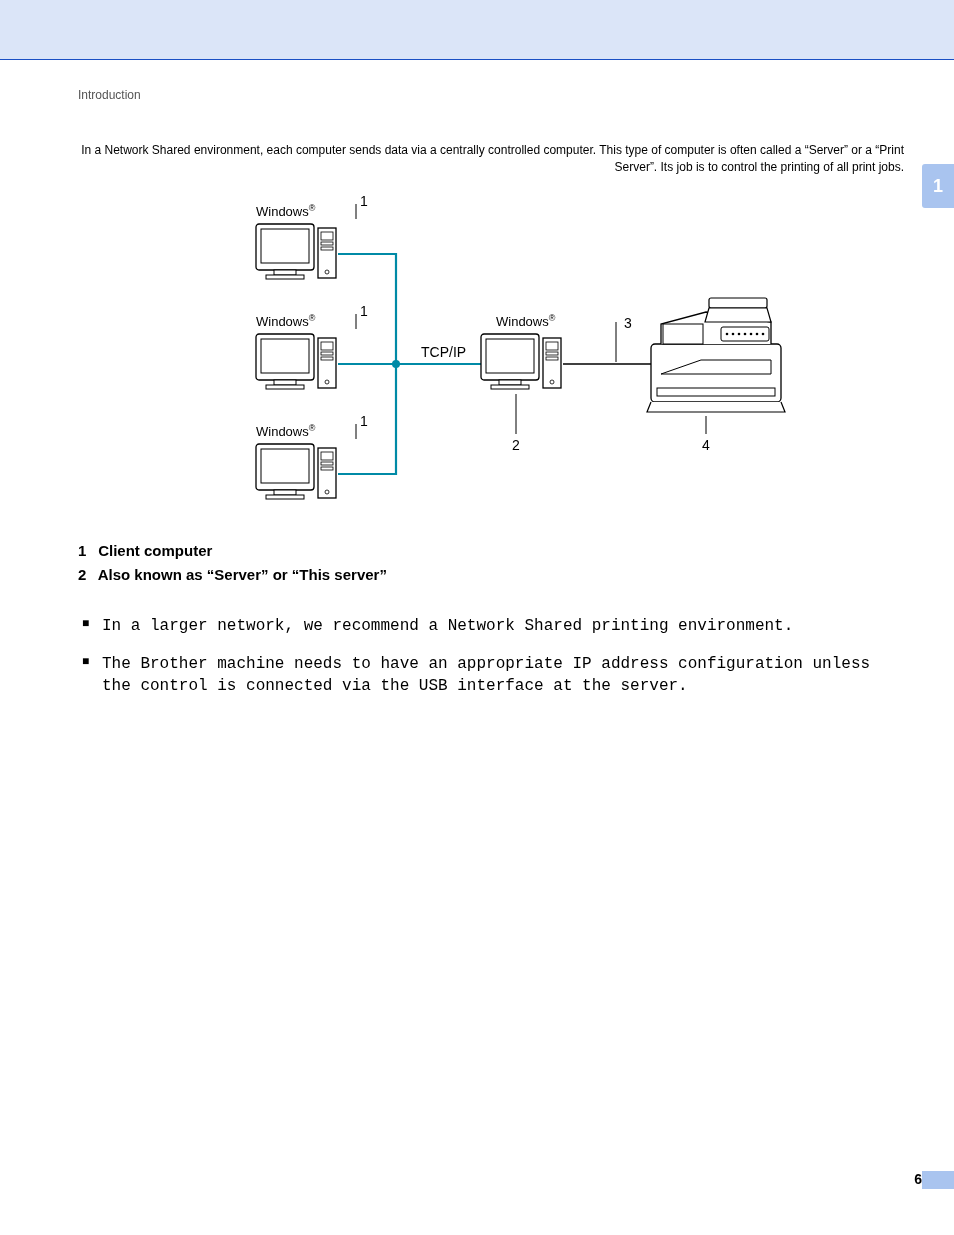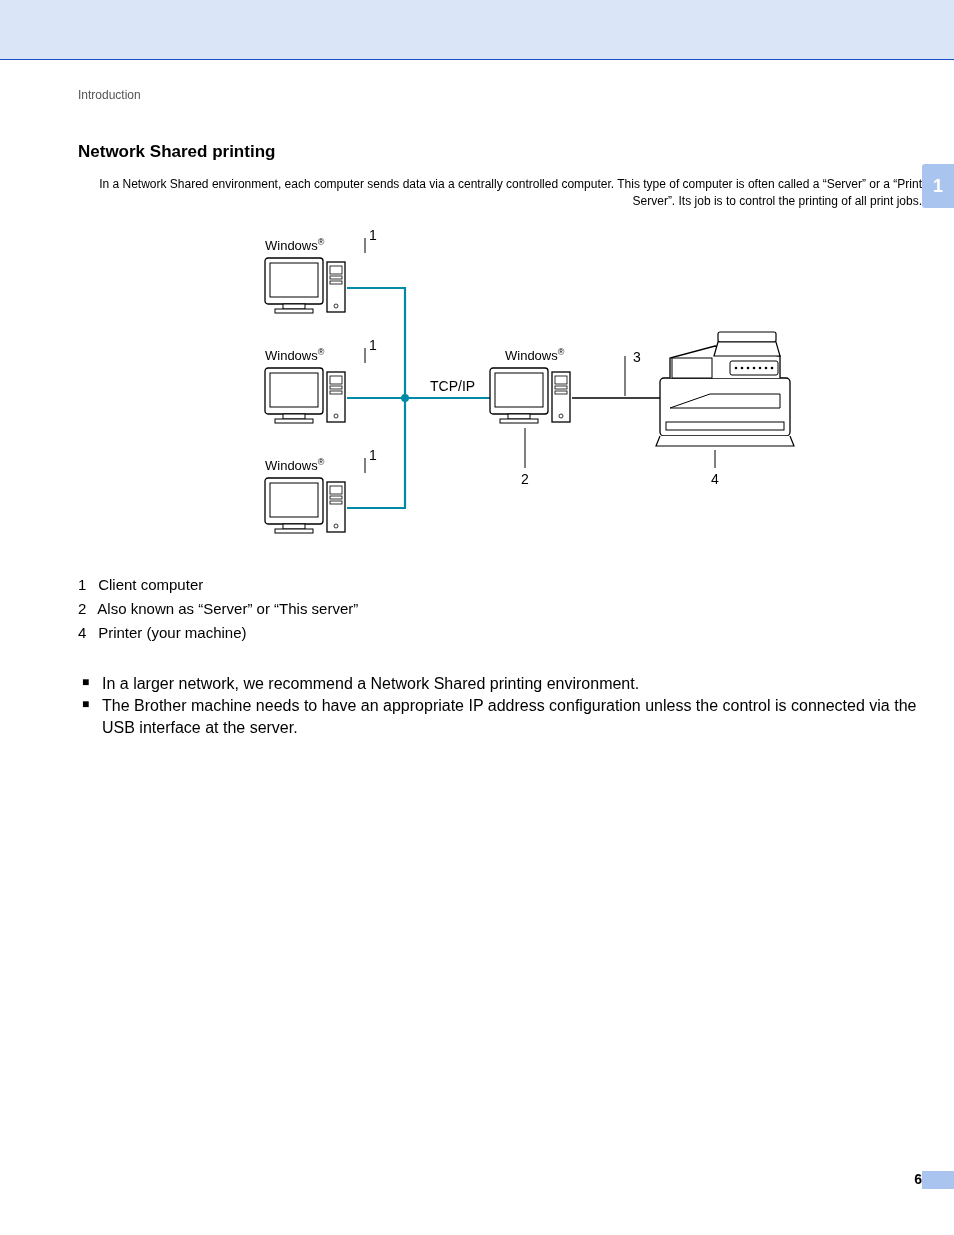--- a/index.html
+++ b/index.html
@@ -1,44 +1,43 @@
 <!DOCTYPE html>
 <html><head>
 <meta charset="utf-8">
 <style>
   * { margin: 0; padding: 0; box-sizing: border-box; }
   html, body { width: 954px; height: 1235px; font-family: Arial, Helvetica, sans-serif; color: #000; background: #fff; }
   .top-band { height: 60px; background: #dbe5f8; border-bottom: 1px solid #1a4fc4; }
-  .page { padding: 28px 32px 0 78px; position: relative; }
+  .page { padding: 28px 50px 0 78px; position: relative; }
   .breadcrumb { font-size: 12px; color: #555; margin-bottom: 40px; }
   .section-title { font-size: 17px; font-weight: bold; margin-bottom: 14px; }
   .body-text { font-size: 12px; line-height: 1.4; margin-bottom: 18px; text-align: right; }
   .chapter-tab { position: absolute; right: 0; top: 164px; width: 32px; height: 44px; background: #a9c4ef; color: #fff; font-size: 18px; font-weight: bold; display: flex; align-items: center; justify-content: center; border-radius: 3px 0 0 3px; }
   .diagram { margin: 8px auto 18px auto; display: block; }
   .legend { margin-top: 10px; }
-  .legend-row { font-size: 15px; font-weight: normal; margin: 7px 0; }
+  .legend-row { font-size: 15px; font-weight: bold; margin: 7px 0; }
   .legend-row .num { display: inline-block; width: 16px; }
   .bullets { margin-top: 32px; }
-  .bullet { font-size: 16px; line-height: 1.4; margin: 0 0; padding-left: 24px; position: relative; }
+  .bullet { font-size: 16px; line-height: 1.4; margin: 16px 0; padding-left: 24px; position: relative; font-family: Liberation Mono, monospace; }
   .bullet::before { content: "■"; position: absolute; left: 4px; top: 1px; font-size: 12px; }
   .page-number { position: absolute; bottom: 48px; right: 32px; font-size: 14px; font-weight: bold; }
   .page-tab-bottom { position: absolute; bottom: 46px; right: 0; width: 32px; height: 18px; background: #a9c4ef; }
 </style>
 </head>
 <body>
 
 <div class="top-band"></div>
 
 <div class="chapter-tab">1</div>
 
 <div class="page">
 
   <div class="breadcrumb">Introduction</div>
 
-  <div class="section-title">Network Shared printing</div>
 
   <div class="body-text">In a Network Shared environment, each computer sends data via a centrally controlled computer. This type of computer is often called a “Server” or a “Print Server”. Its job is to control the printing of all print jobs.</div>
 
   <svg class="diagram" width="590" height="330" viewBox="0 0 590 330">
     <defs>
       <g id="pc">
         <rect x="0" y="0" width="58" height="46" rx="3" fill="#fff" stroke="#000" stroke-width="1.3"></rect>
         <rect x="5" y="5" width="48" height="34" fill="#fff" stroke="#000" stroke-width="1"></rect>
         <rect x="18" y="46" width="22" height="5" fill="#fff" stroke="#000" stroke-width="1"></rect>
         <rect x="10" y="51" width="38" height="4" fill="#fff" stroke="#000" stroke-width="1"></rect>
@@ -108,24 +107,20 @@
 
   <div class="legend">
     <div class="legend-row">
       <span class="num">1</span>
       <span>Client computer</span>
     </div>
     <div class="legend-row">
       <span class="num">2</span>
       <span>Also known as “Server” or “This server”</span>
     </div>
-    <div class="legend-row">
-      <span class="num">4</span>
-      <span>Printer (your machine)</span>
-    </div>
   </div>
 
   <div class="bullets">
     <div class="bullet">In a larger network, we recommend a Network Shared printing environment.</div>
     <div class="bullet">The Brother machine needs to have an appropriate IP address configuration unless the control is connected via the USB interface at the server.</div>
   </div>
 
 </div>
 
 <div class="page-number">6</div>

